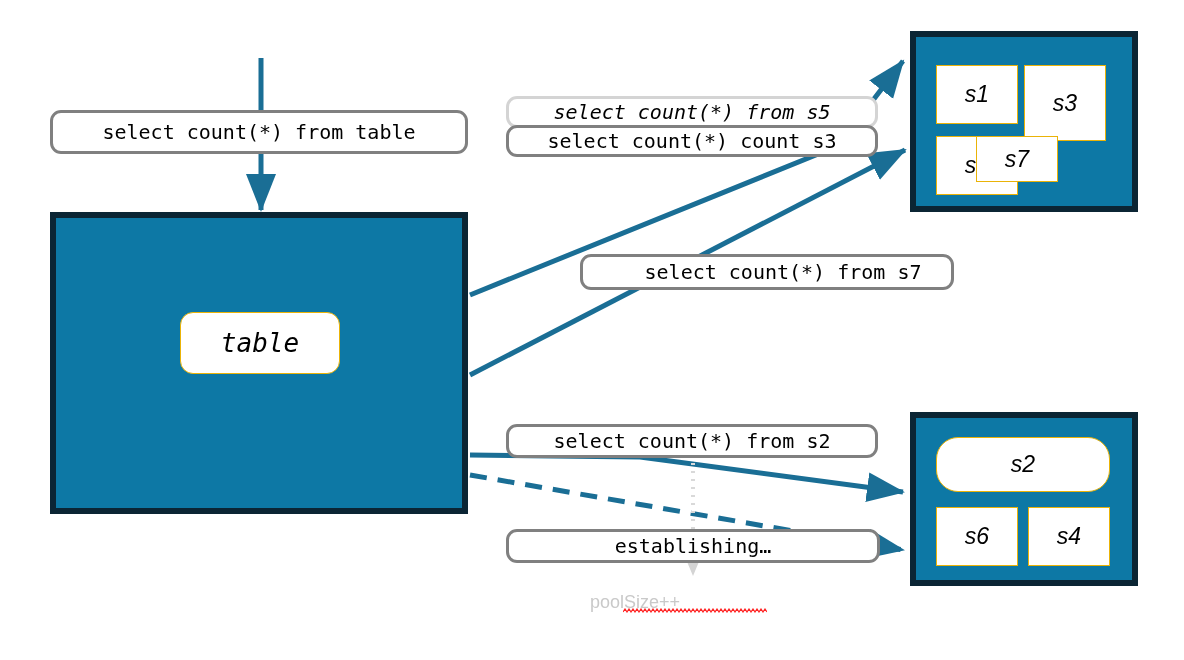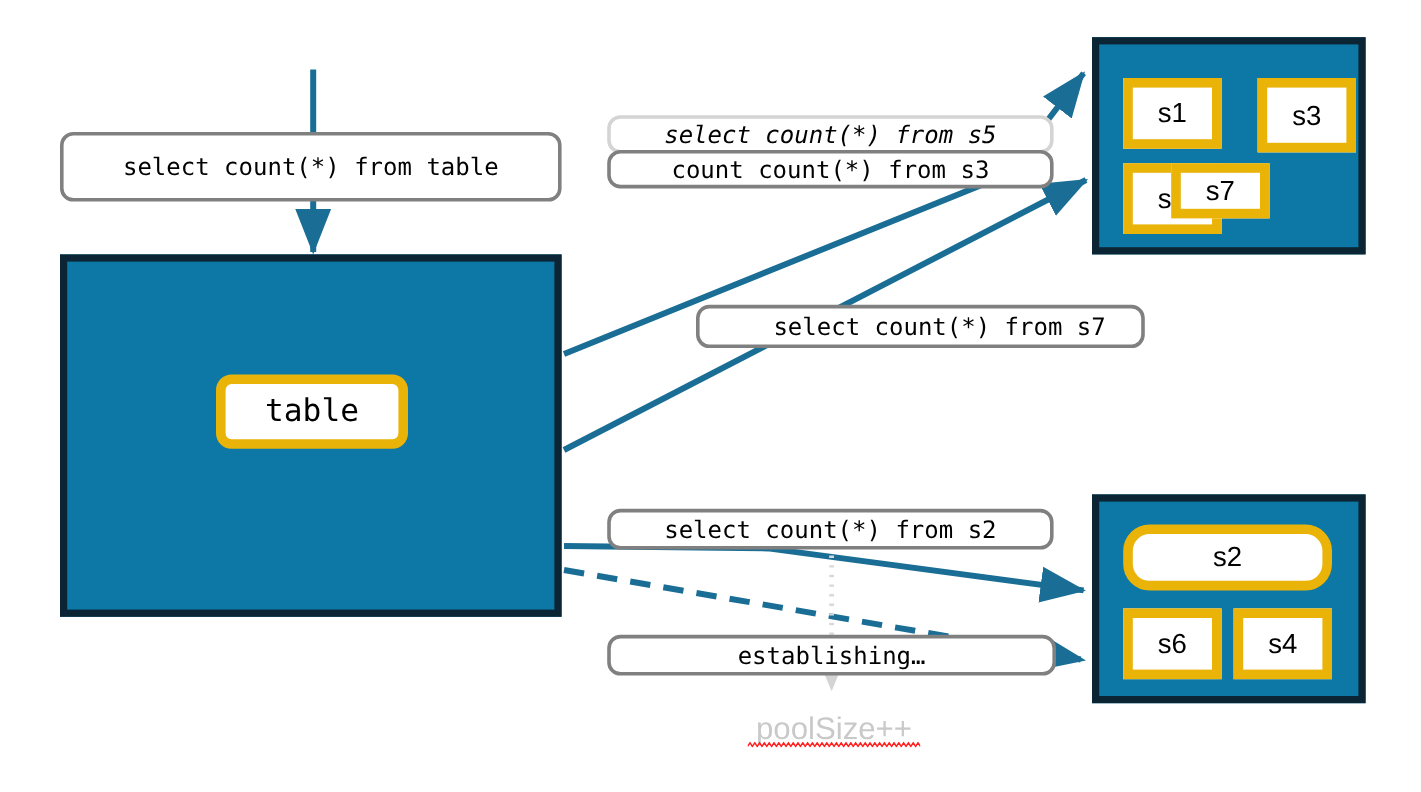--- a/index.html
+++ b/index.html
@@ -31,33 +31,34 @@
     box-sizing: border-box;
   }
   #panel-main      { left: 50px;  top: 212px; width: 418px; height: 302px; }
   #panel-pool-top  { left: 910px; top: 31px;  width: 228px; height: 181px; }
   #panel-pool-bot  { left: 910px; top: 412px; width: 228px; height: 174px; }
 
   
   .node {
     position: absolute;
     background: #ffffff;
-    border: 8px solid #eab308;
+    border: 1px solid #eab308;
     box-sizing: border-box;
     display: flex;
     align-items: center;
     justify-content: center;
     color: #000000;
     font-family: "DejaVu Sans Mono", "Liberation Mono", monospace;
+    font-style: italic;
   }
   #node-table { left: 180px; top: 312px; width: 160px; height: 62px; font-size: 26px; border-radius: 13px; }
 
   .srv { font-size: 23px; font-family: "Liberation Sans", sans-serif; }
   #node-s1 { left: 936px; top: 65px;  width: 82px; height: 59px; }
-  #node-s3 { left: 1048px; top: 65px; width: 82px; height: 62px; }
+  #node-s3 { left: 1024px; top: 65px; width: 82px; height: 76px; }
   #node-s5 { left: 936px; top: 136px; width: 82px; height: 59px; }
   #node-s7 { left: 976px; top: 136px; width: 82px; height: 46px; align-items: center; }
 
   #node-s2 { left: 936px; top: 437px; width: 174px; height: 55px; border-radius: 22px; }
   #node-s6 { left: 936px; top: 507px; width: 82px; height: 59px; }
   #node-s4 { left: 1028px; top: 507px; width: 82px; height: 59px; }
 
   
   .qbox {
     position: absolute;
@@ -68,37 +69,36 @@
     display: flex;
     align-items: center;
     justify-content: center;
     color: #000000;
     font-family: "DejaVu Sans Mono", "Liberation Mono", monospace;
     font-size: 20px;
     white-space: nowrap;
   }
   .qbox.muted { border-color: #d4d4d4; }
 
-  #q-table { left: 50px;  top: 110px; width: 418px; height: 58px; align-items: center; }
+  #q-table { left: 50px;  top: 110px; width: 418px; height: 44px; align-items: center; }
   #q-s5    { left: 506px; top: 96px;  width: 372px; height: 32px; z-index: 5; font-style: italic; }
   #q-s3    { left: 506px; top: 125px; width: 372px; height: 32px; z-index: 6; }
   #q-s7    { left: 580px; top: 254px; width: 374px; height: 36px; z-index: 6; padding-left: 32px; }
   #q-s2    { left: 506px; top: 424px; width: 372px; height: 34px; z-index: 6; }
   #q-est   { left: 506px; top: 513px; width: 374px; height: 34px; z-index: 6; margin-top: 16px; }
 
   
   #poolsize {
     position: absolute;
     left: 590px;
     top: 592px;
     width: 210px;
-    text-align: center;
     color: #c9c9c9;
     font-family: "Liberation Sans", sans-serif;
-    font-size: 26px;
+    font-size: 18px;
     white-space: nowrap;
   }
   #poolsize .squiggle {
     position: absolute;
     left: 33px;
     right: 33px;
     bottom: 0px;
     height: 5px;
   }
 </style>
@@ -172,21 +172,21 @@
     <span>s4</span>
   </div>
 
   <div class="qbox" id="q-table">
     <span>select count(*) from table</span>
   </div>
   <div class="qbox muted" id="q-s5">
     <span>select count(*) from s5</span>
   </div>
   <div class="qbox" id="q-s3">
-    <span>count count(*) from s3</span>
+    <span>select count(*) count s3</span>
   </div>
   <div class="qbox" id="q-s7">
     <span>select count(*) from s7</span>
   </div>
   <div class="qbox" id="q-s2">
     <span>select count(*) from s2</span>
   </div>
   <div class="qbox" id="q-est">
     <span>establishing…</span>
   </div>

